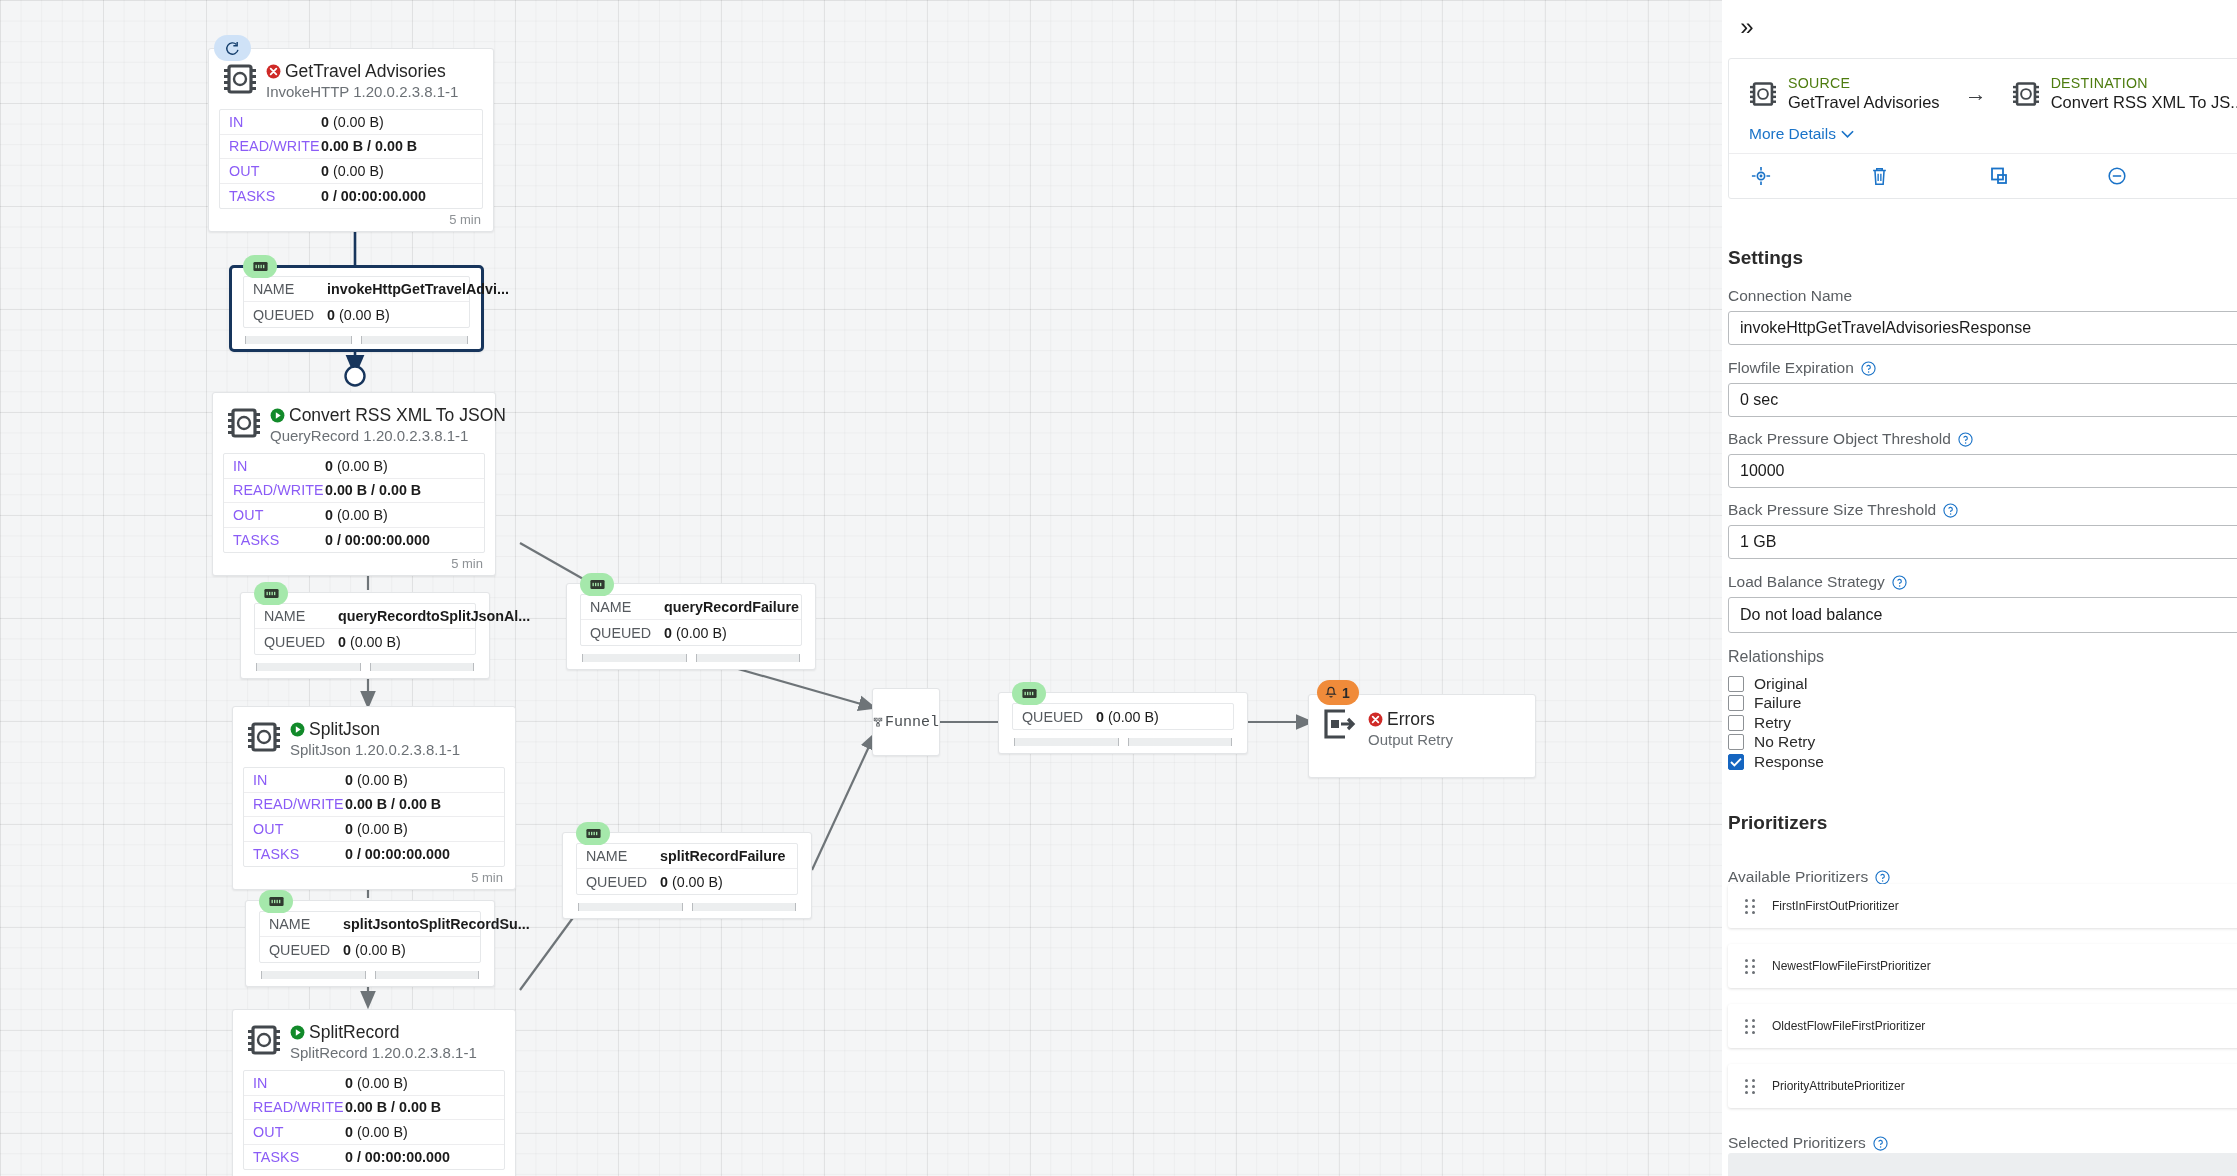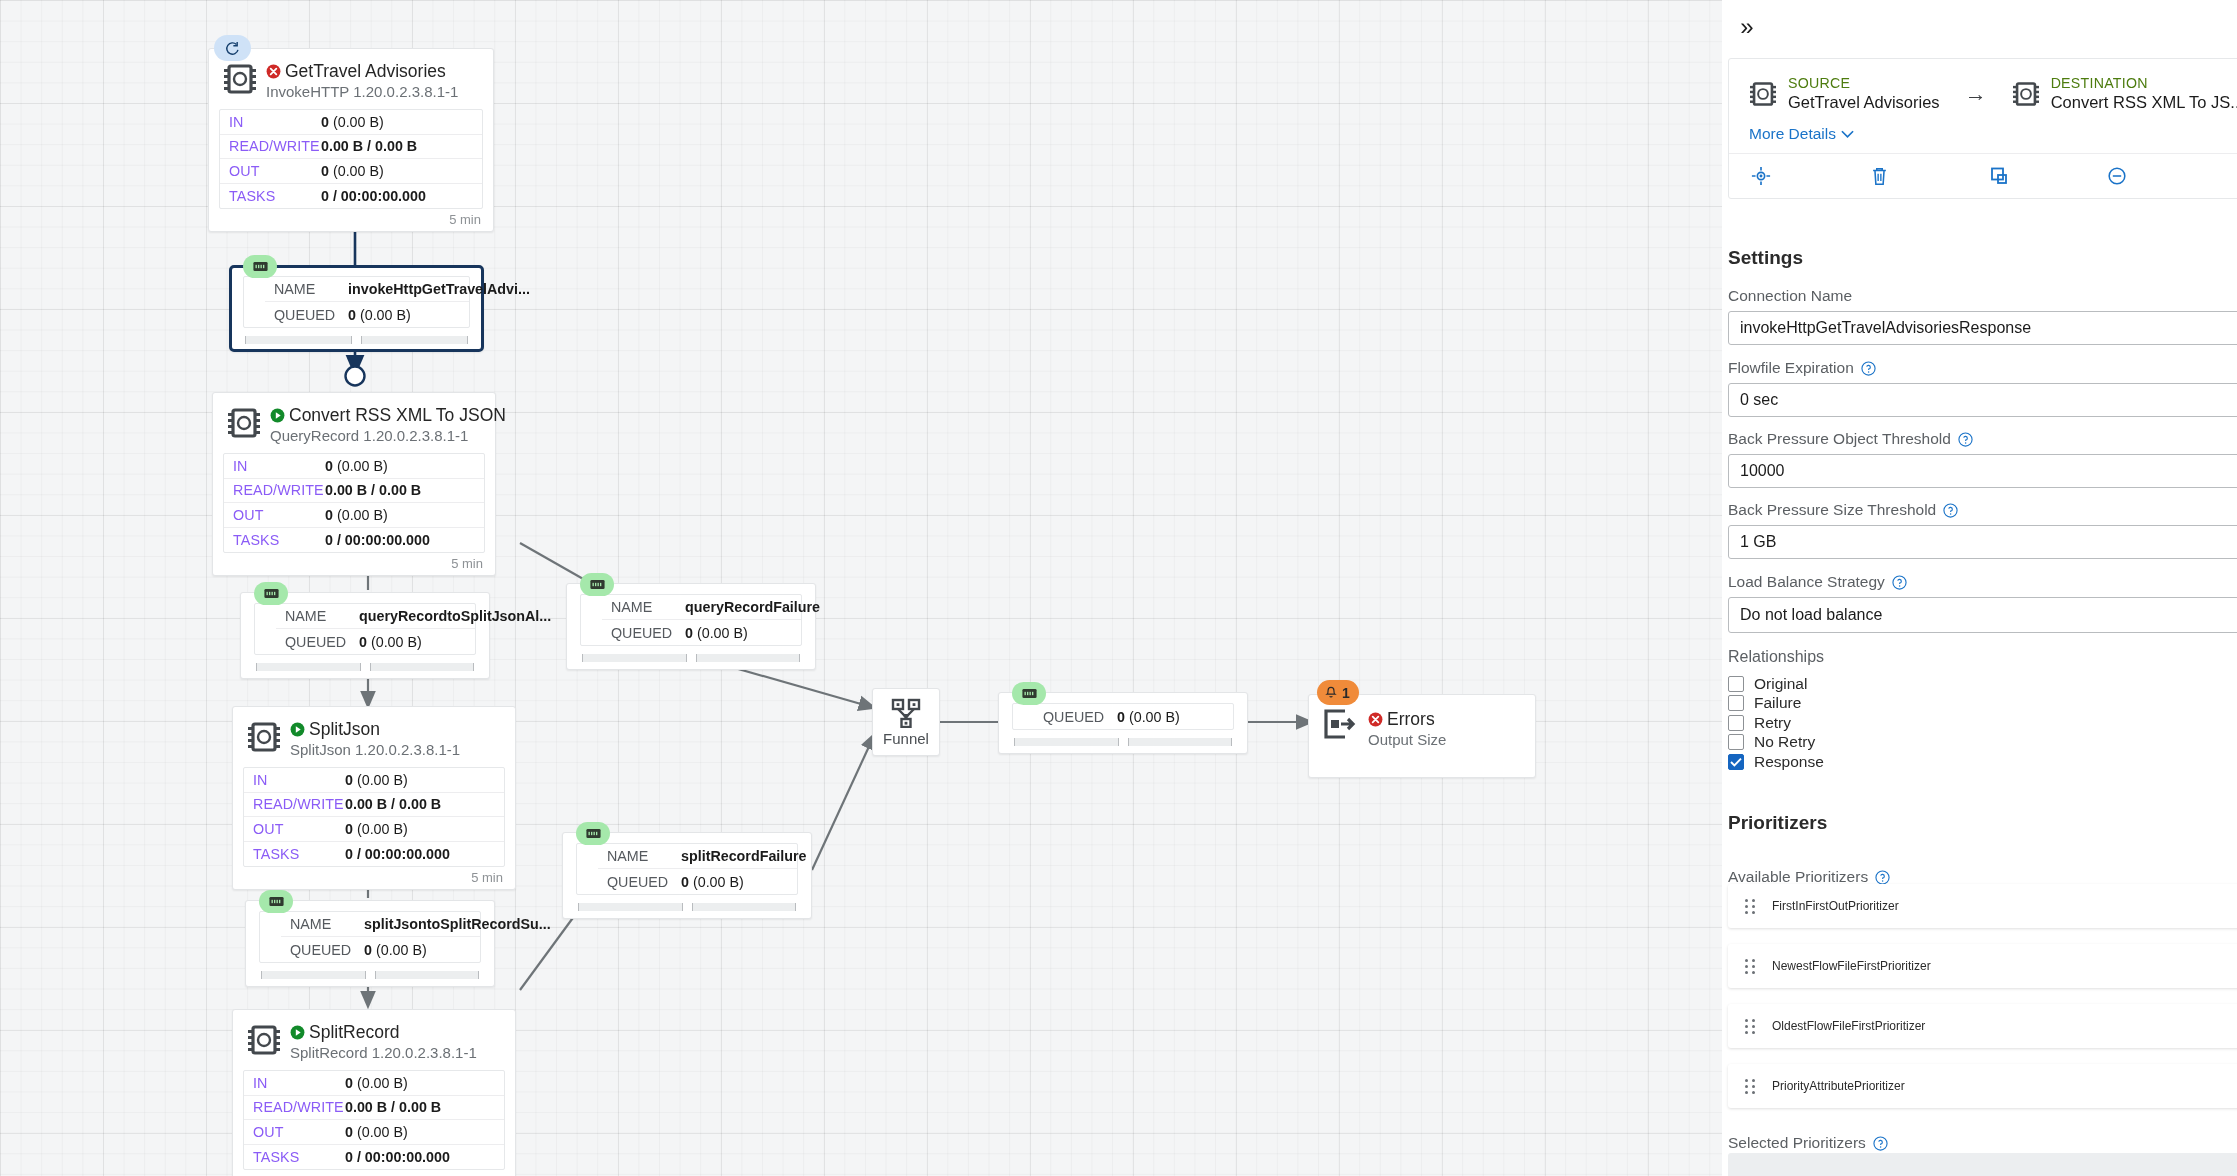--- a/index.html
+++ b/index.html
@@ -74,21 +74,21 @@
   
   .conn {
     position: absolute;
     background: #ffffff;
     border: 1px solid #e3e5e7;
     border-radius: 3px;
     box-shadow: 0 1px 2px rgba(0,0,0,0.07);
     padding: 10px 13px 7px 13px;
   }
   .conn.selected { border: 3px solid #17355c; border-radius: 5px; padding: 8px 11px 5px 11px; }
-  .conn-table { border: 1px solid #e6e8ea; border-radius: 2px; padding-left: 21px; }
+  .conn-table { border: 1px solid #e6e8ea; border-radius: 2px; }
   .conn-row { display: flex; align-items: center; height: 25px; border-bottom: 1px solid #ededef; padding-left: 9px; }
   .conn-row:last-child { border-bottom: none; }
   .conn-k { font-size: 14.3px; color: #55595e; width: 74px; flex: 0 0 74px; }
   .conn-v { font-size: 14.3px; color: #1b1b1b; font-weight: 700; }
   .conn-v.norm { font-weight: 400; }
   .conn-v.norm b { font-weight: 700; }
   .conn-bars { display: flex; gap: 9px; padding: 8px 2px 0 2px; }
   .conn-bars .bar { flex: 1; height: 8px; background: #eceeef; border-left: 1.6px solid #b9bcbf; border-right: 1.6px solid #b9bcbf; }
   .conn-badge {
     position: absolute; left: 13px; top: -11px;
@@ -98,21 +98,21 @@
     z-index: 4;
   }
   .conn.selected .conn-badge { left: 11px; top: -13px; }
 
   
   .funnel {
     position: absolute;
     width: 68px; height: 68px;
     background: #fff; border: 1px solid #e3e5e7; border-radius: 3px;
     box-shadow: 0 1px 2px rgba(0,0,0,0.07);
-    display: flex; flex-direction: column; align-items: center; justify-content: center; gap: 2px;
+    display: flex; align-items: center; justify-content: center; gap: 2px; font-family: Liberation Mono, monospace;
   }
   .funnel-label { font-size: 15px; color: #4a4e52; }
 
   
   .port {
     position: absolute;
     background: #fff; border: 1px solid #e3e5e7; border-radius: 3px;
     box-shadow: 0 1px 2px rgba(0,0,0,0.07);
     padding: 14px 16px 16px 14px;
     display: flex; align-items: flex-start; gap: 11px;
@@ -634,21 +634,21 @@
       <div>
         <div class="port-name-row">
           <span class="status-dot">
             <svg width="15" height="15" viewBox="0 0 16 16">
                 <circle cx="8" cy="8" r="7.4" fill="#cf2a27"></circle>
                 <path d="M5 5 L11 11 M11 5 L5 11" stroke="#fff" stroke-width="1.9" stroke-linecap="round"></path>
               </svg>
           </span>
           <span class="port-name">Errors</span>
         </div>
-        <div class="port-type">Output Size</div>
+        <div class="port-type">Output Retry</div>
       </div>
     </div>
 
   </div>
 
   <div id="panel">
 
     <div class="panel-toggle">
       <span class="chev">»</span>
     </div>

